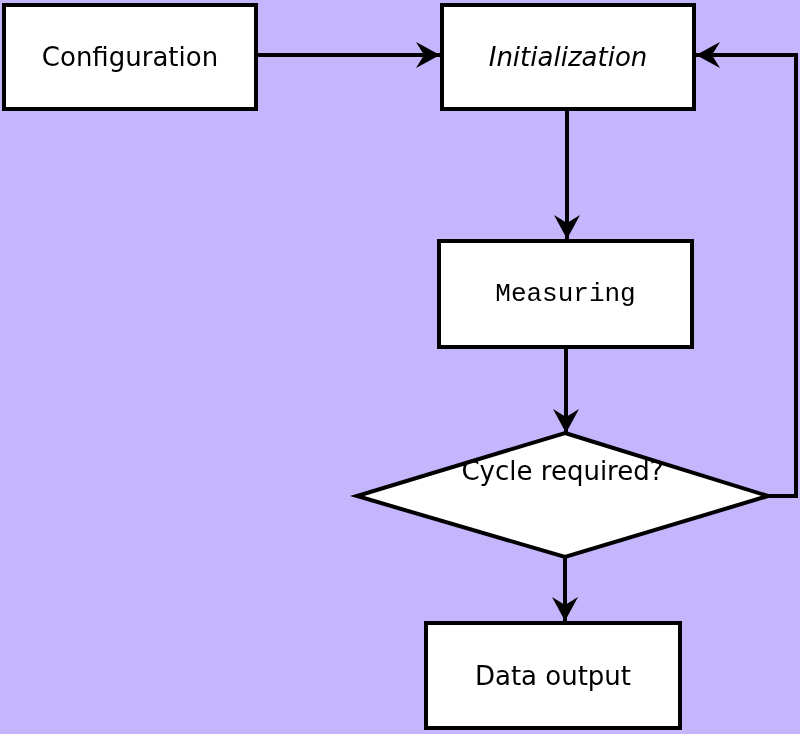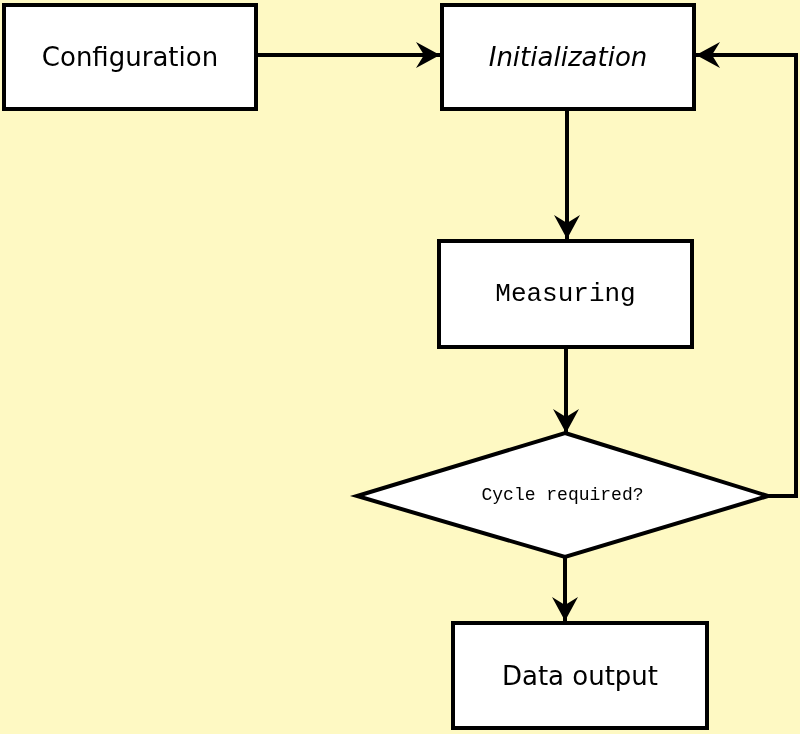--- a/index.html
+++ b/index.html
@@ -4,21 +4,21 @@
 <style>
   html, body {
     margin: 0;
     padding: 0;
     background: #ffffff;
   }
   .canvas {
     position: relative;
     width: 800px;
     height: 734px;
-    background: #fef9c3;
+    background: #c4b5fd;
     font-family: "DejaVu Sans", "Liberation Sans", sans-serif;
     color: #000000;
     overflow: hidden;
   }
   .connector-layer {
     position: absolute;
     left: 0;
     top: 0;
     width: 800px;
     height: 734px;
@@ -31,35 +31,34 @@
     display: flex;
     align-items: center;
     justify-content: center;
     font-size: 26px;
     line-height: 1;
     white-space: nowrap;
   }
   .node-configuration  { left: 2px;   top: 3px;   width: 256px; height: 108px; }
   .node-initialization { left: 440px; top: 3px;   width: 256px; height: 108px; font-style: italic; }
   .node-measuring      { left: 437px; top: 239px; width: 257px; height: 110px; font-family: Liberation Mono, monospace; }
-  .node-data-output    { left: 451px; top: 621px; width: 258px; height: 109px; }
+  .node-data-output    { left: 424px; top: 621px; width: 258px; height: 109px; }
   .decision-label {
     position: absolute;
     left: 357px;
-    top: 433px;
+    top: 409px;
     width: 411px;
     height: 124px;
     display: flex;
     align-items: center;
     justify-content: center;
-    font-size: 18px;
+    font-size: 26px;
     line-height: 1;
     white-space: nowrap;
     pointer-events: none;
-    font-family: Liberation Mono, monospace;
   }
 </style>
 </head>
 <body>
 
 <div class="canvas">
 
   <svg class="connector-layer" viewBox="0 0 800 734" xmlns="http://www.w3.org/2000/svg">
     <defs>
       <marker id="arrowhead" viewBox="0 0 24 26" refX="24" refY="13" markerWidth="24" markerHeight="26" markerUnits="userSpaceOnUse" orient="auto">

